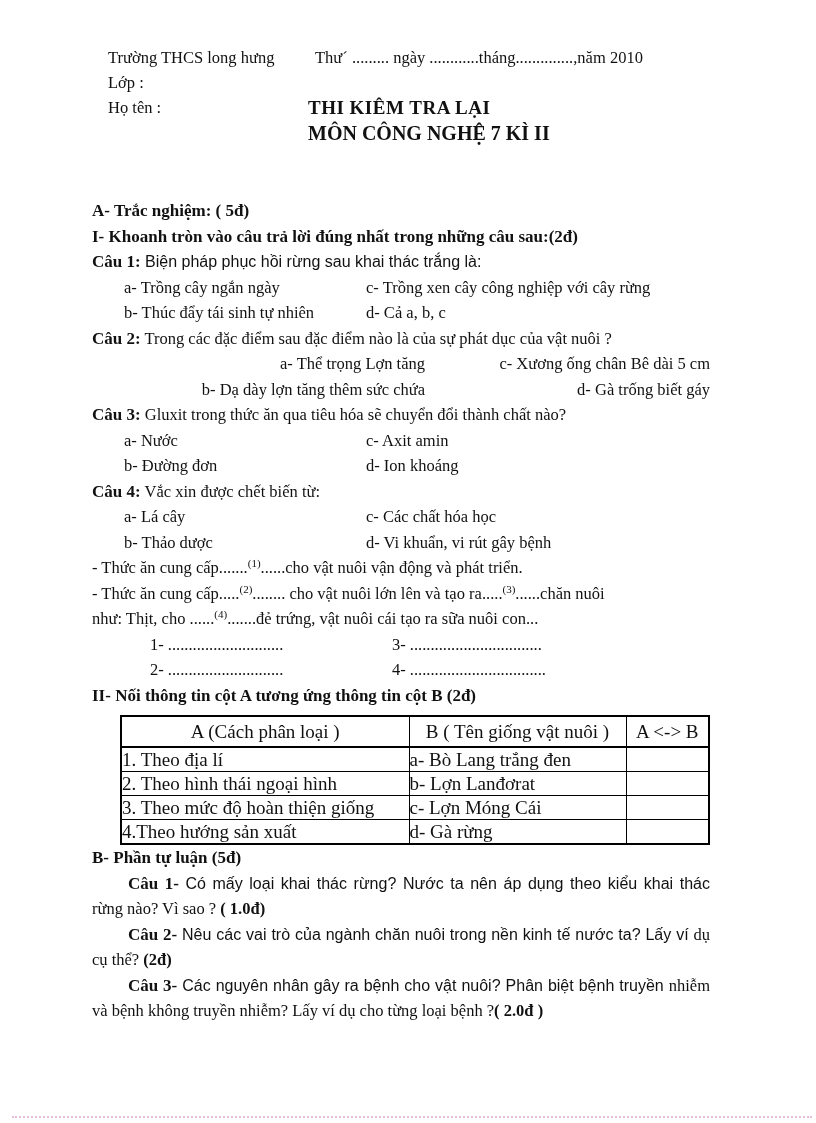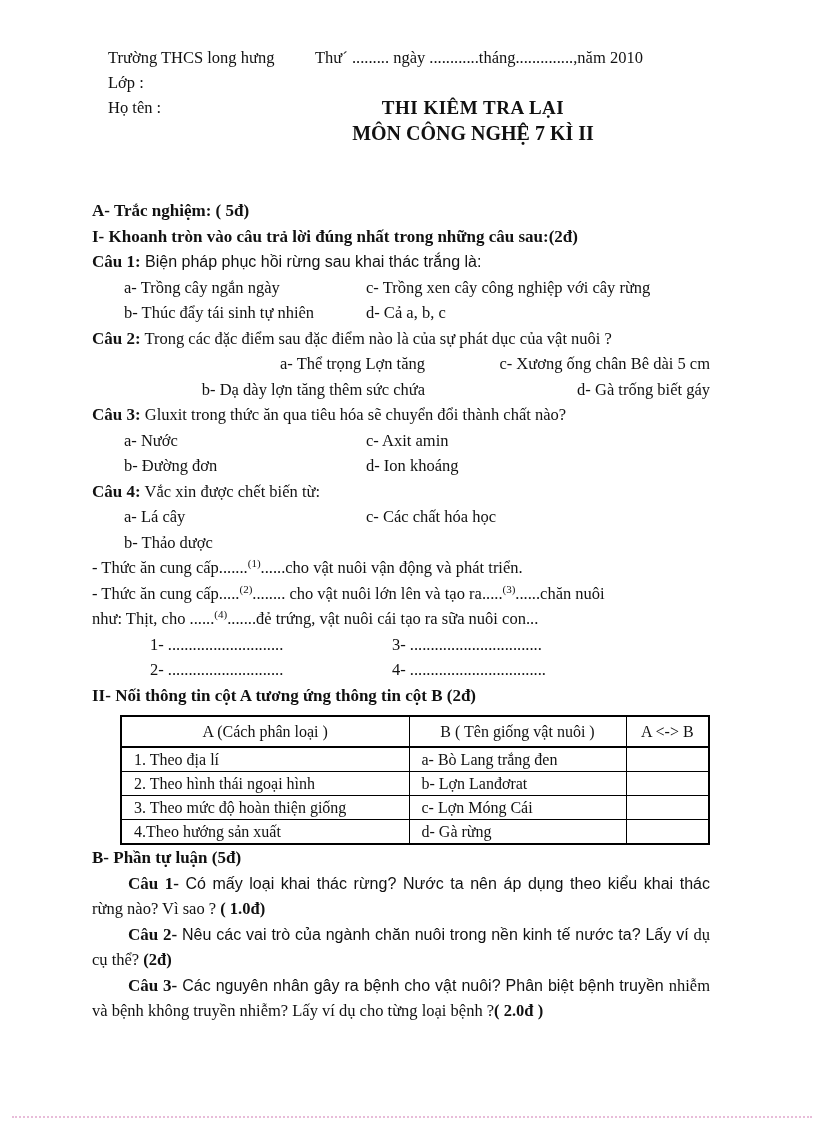--- a/index.html
+++ b/index.html
@@ -14,40 +14,40 @@
     color:#111;
     font-size:16.5px;
   }
   .sans{font-family:"Liberation Sans","DejaVu Sans",sans-serif;font-size:16px;}
   
   .hdr-row{line-height:25px;margin-left:16px;}
   .hdr-row1{display:flex;}
   .hdr-school{width:207px;flex:none;}
   .hdr-row3{display:flex;align-items:flex-start;}
   .name-label{flex:none;width:130px;line-height:25px;}
-  .title-block{width:330px;text-align:center;margin-left:70px;}
+  .title-block{width:330px;margin-left:70px;}
   .title-1{font-weight:bold;font-size:19px;line-height:25px;letter-spacing:.5px;}
   .title-2{font-weight:bold;font-size:20px;line-height:26px;}
   
   .doc-body{margin-top:52px;}
   .doc-body p{margin:0;line-height:25.5px;}
   .h-a{margin-left:30px;font-weight:bold;font-size:17px;}
   .h-part{margin-left:25px;font-weight:bold;font-size:17px;}
   .q-line{margin-left:26px;}
   .q-line .q-label{font-weight:bold;font-size:17px;}
   .opt-row{display:grid;margin-left:32px;grid-template-columns:242px 1fr;line-height:25.5px;}
   .opt-row.wide{grid-template-columns:301px 1fr;text-align:right;}
   .fill-line{margin-left:21px;}
   .fill-line.noindent{margin-left:0;}
   sup{font-size:11px;line-height:0;}
   .blank-row{display:grid;margin-left:58px;grid-template-columns:242px 1fr;line-height:25.5px;}
   .h-match{margin-left:21px;font-weight:bold;font-size:17px;}
   
   table.match{border-collapse:collapse;margin:7px 0 0 28px;width:588px;table-layout:fixed;}
-  table.match td,table.match th{border:1px solid #000;padding:0 12px;font-weight:normal;font-size:16px;}
+  table.match td,table.match th{border:1px solid #000;padding:0 0;font-weight:normal;font-size:19px;}
   table.match{border:2px solid #000;}
   table.match th{text-align:center;height:29px;border-bottom:2px solid #000;}
   table.match td{height:23px;line-height:23px;}
   col.c-a{width:288px;} col.c-b{width:217px;} col.c-ab{width:83px;}
   
   .h-b{margin:17px 0 0 13px;font-weight:bold;font-size:17px;}
   .essay{text-align:justify;text-indent:36px;}
   .essay .e-label{font-weight:bold;font-size:17px;}
   .essay .pts{font-weight:bold;}
   
@@ -108,20 +108,21 @@
       <span>d- Ion khoáng</span>
     </div>
 
     <p class="q-line"><span class="q-label">Câu 4:</span><span> Vắc xin được chết biến từ:</span></p>
     <div class="opt-row">
       <span>a- Lá cây</span>
       <span>c- Các chất hóa học</span>
     </div>
     <div class="opt-row">
       <span>b- Thảo dược</span>
+      <span>d- Vi khuẩn, vi rút gây bệnh</span>
     </div>
 
     <p class="fill-line"><span>- Thức ăn cung cấp.......</span><sup>(1)</sup><span>......cho vật nuôi vận động và phát triển.</span></p>
     <p class="fill-line"><span>- Thức ăn cung cấp.....</span><sup>(2)</sup><span>........ cho vật nuôi lớn lên và tạo ra.....</span><sup>(3)</sup><span>......chăn nuôi</span></p>
     <p class="fill-line noindent"><span>như: Thịt, cho ......</span><sup>(4)</sup><span>.......đẻ trứng, vật nuôi cái tạo ra sữa nuôi con...</span></p>
     <div class="blank-row">
       <span>1- ............................</span>
       <span>3- ................................</span>
     </div>
     <div class="blank-row">

